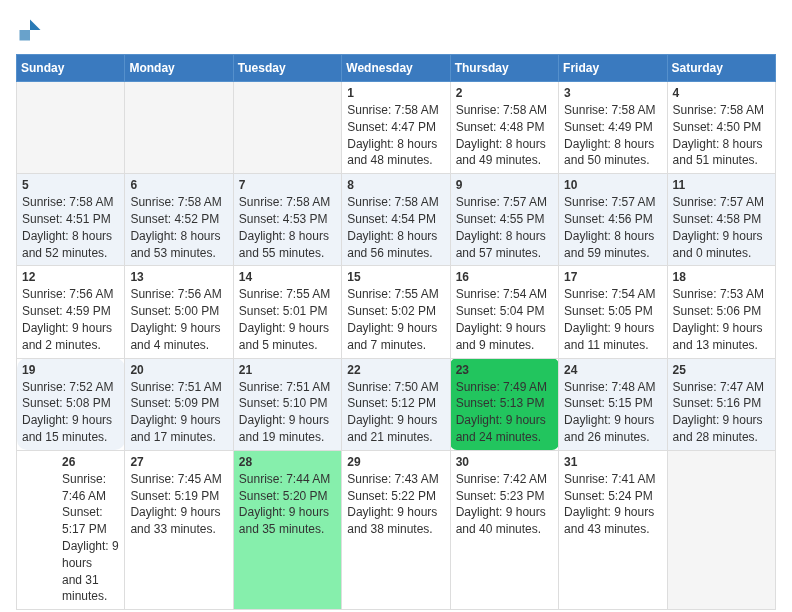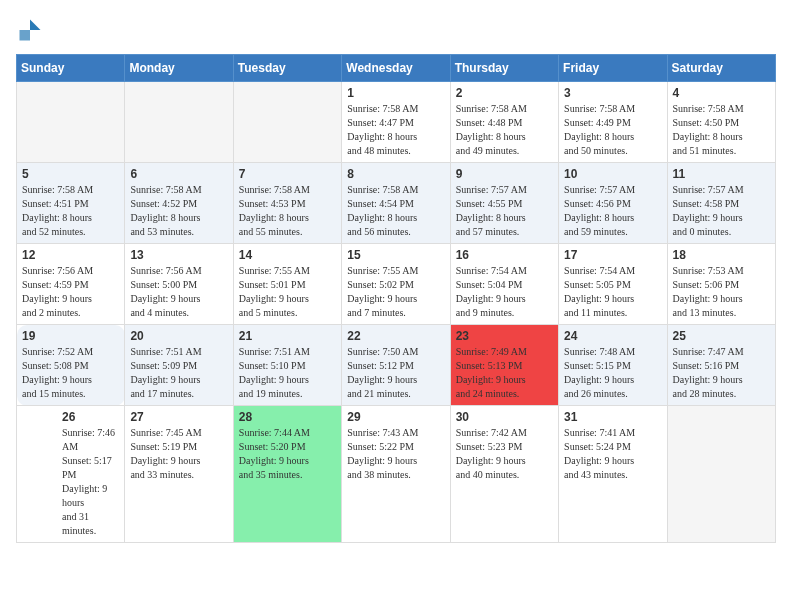--- a/index.html
+++ b/index.html
@@ -71,24 +71,23 @@
     .calendar td.empty {
       background: #f5f5f5;
     }
     .day-number {
       font-size: 12px;
       font-weight: bold;
       margin-bottom: 2px;
       color: #333;
     }
     .day-info {
-      font-size: 10px;
+      font-size: 12px;
       color: #333;
       line-height: 1.4;
-      font-family: Liberation Serif, serif;
     }
     tr:nth-child(odd) td:not(.empty) {
       background: #fff;
     }
     tr:nth-child(even) td:not(.empty) {
       background: #f0f5fa;
     }
     .week-row td.empty {
       background: #f5f5f5;
     }
@@ -219,21 +218,21 @@
           <div class="day-info">Sunrise: 7:51 AM<br>Sunset: 5:09 PM<br>Daylight: 9 hours<br>and 17 minutes.</div>
         </td>
         <td style="background: rgb(238, 243, 249);">
           <div class="day-number">21</div>
           <div class="day-info">Sunrise: 7:51 AM<br>Sunset: 5:10 PM<br>Daylight: 9 hours<br>and 19 minutes.</div>
         </td>
         <td style="background: rgb(238, 243, 249);">
           <div class="day-number">22</div>
           <div class="day-info">Sunrise: 7:50 AM<br>Sunset: 5:12 PM<br>Daylight: 9 hours<br>and 21 minutes.</div>
         </td>
-        <td style="background: #ef4444;">
+        <td style="background: #22c55e; border-radius: 7px;">
           <div class="day-number">23</div>
           <div class="day-info">Sunrise: 7:49 AM<br>Sunset: 5:13 PM<br>Daylight: 9 hours<br>and 24 minutes.</div>
         </td>
         <td style="background: rgb(238, 243, 249);">
           <div class="day-number">24</div>
           <div class="day-info">Sunrise: 7:48 AM<br>Sunset: 5:15 PM<br>Daylight: 9 hours<br>and 26 minutes.</div>
         </td>
         <td style="background: rgb(238, 243, 249);">
           <div class="day-number">25</div>
           <div class="day-info">Sunrise: 7:47 AM<br>Sunset: 5:16 PM<br>Daylight: 9 hours<br>and 28 minutes.</div>

